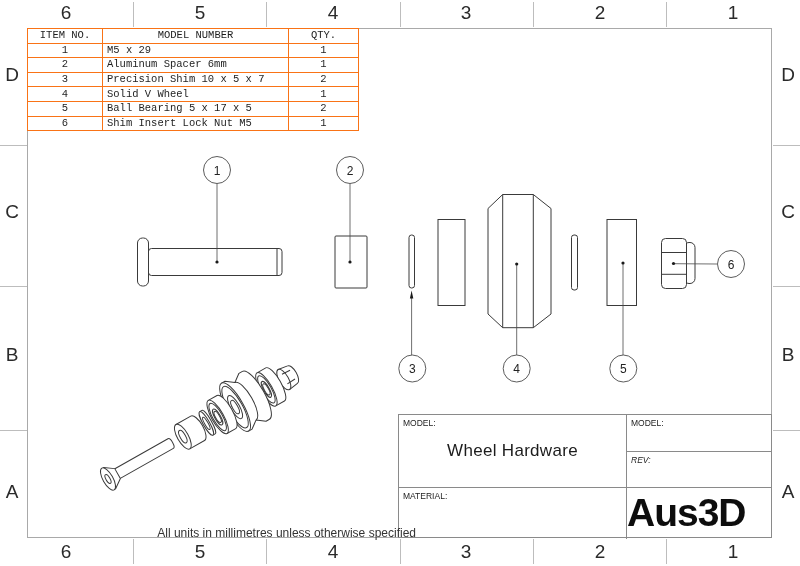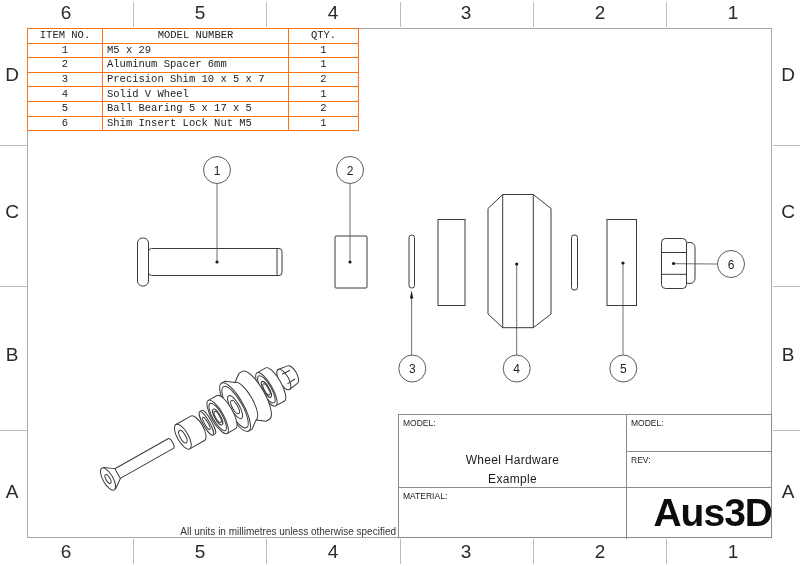--- a/index.html
+++ b/index.html
@@ -14,25 +14,25 @@
   table.bom{position:absolute;left:27px;top:28px;border-collapse:collapse;
             font-size:10.5px;color:#1e1e1e;table-layout:fixed;}
   .bom td,.bom th{border:1px solid #f97316;font-weight:normal;height:13.6px;
                   padding:0;line-height:13px;overflow:hidden;white-space:nowrap;font-family:Liberation Mono, monospace;}
   .bom .c{text-align:center;}
   .bom .l{text-align:left;padding-left:4px;}
   .tb{position:absolute;left:398px;top:414px;width:374px;height:124px;
       border:1px solid #8a8a8a;box-sizing:border-box;}
   .tb-cell{position:absolute;box-sizing:border-box;}
   .cell-label{font-size:8.5px;color:#222;padding:3px 0 0 4px;}
-  .title-text{text-align:center;font-size:12px;line-height:18.5px;letter-spacing:.3px;margin-top:23px;color:#1c1c1c;}
+  .title-text{text-align:center;font-size:17px;line-height:18.5px;letter-spacing:.3px;margin-top:14px;color:#1c1c1c;}
   .rev-value{text-align:center;font-size:13px;margin-top:1px;color:#1c1c1c;}
-  .logo{font-size:39px;font-weight:bold;text-align:right;line-height:50px;
+  .logo{font-size:39px;font-weight:bold;text-align:left;line-height:50px;
         letter-spacing:-1px;color:#0d0d0d;}
-  .units-note{position:absolute;right:404px;top:526px;font-size:10px;color:#333;}
+  .units-note{position:absolute;right:384px;top:526px;font-size:12px;color:#333;}
   svg{position:absolute;left:0;top:0;}
   svg .part{stroke:#3a3a3a;stroke-width:1;fill:none;}
   svg .partw{stroke:#3a3a3a;stroke-width:1;fill:#fff;}
   svg .leader{stroke:#4a4a4a;stroke-width:.8;fill:none;}
   svg .balloon{stroke:#4a4a4a;stroke-width:.9;fill:#fff;}
   svg .dot{fill:#1a1a1a;stroke:none;}
   svg text{font-family:"Liberation Sans",sans-serif;font-size:12px;fill:#222;}
 </style>
 </head>
 <body>
@@ -243,32 +243,31 @@
         <ellipse class="part" cx="0" cy="0" rx="2" ry="5"></ellipse>
       </g>
     </g>
   </svg>
 
   <div class="tb">
     <div class="tb-cell" style="left:0;top:0;width:227px;height:72px;">
       <div class="cell-label">MODEL:</div>
       <div class="title-text">
         <div>Wheel Hardware</div>
-        <div>Example</div>
       </div>
     </div>
     <div class="tb-cell" style="left:227px;top:0;width:146px;height:36px;border-left:1px solid #8a8a8a;">
       <div class="cell-label">MODEL:</div>
       <div></div>
     </div>
     <div class="tb-cell" style="left:0;top:72px;width:227px;height:52px;border-top:1px solid #8a8a8a;">
       <div class="cell-label">MATERIAL:</div>
       <div></div>
     </div>
-    <div class="tb-cell" style="left:227px;top:36px;width:146px;height:36px;border-left:1px solid #8a8a8a;border-top:1px solid #8a8a8a;">
+    <div class="tb-cell" style="left:227px;top:36px;width:146px;height:36px;border-left:1px solid #8a8a8a;border-top:1px solid #8a8a8a;font-style:italic;">
       <div class="cell-label">REV:</div>
     </div>
     <div class="tb-cell" style="left:227px;top:72px;width:146px;height:52px;border-left:1px solid #8a8a8a;border-top:1px solid #8a8a8a;">
       <div class="logo">Aus3D</div>
     </div>
   </div>
 
   <div class="units-note">All units in millimetres unless otherwise specified</div>
 
 </div>

